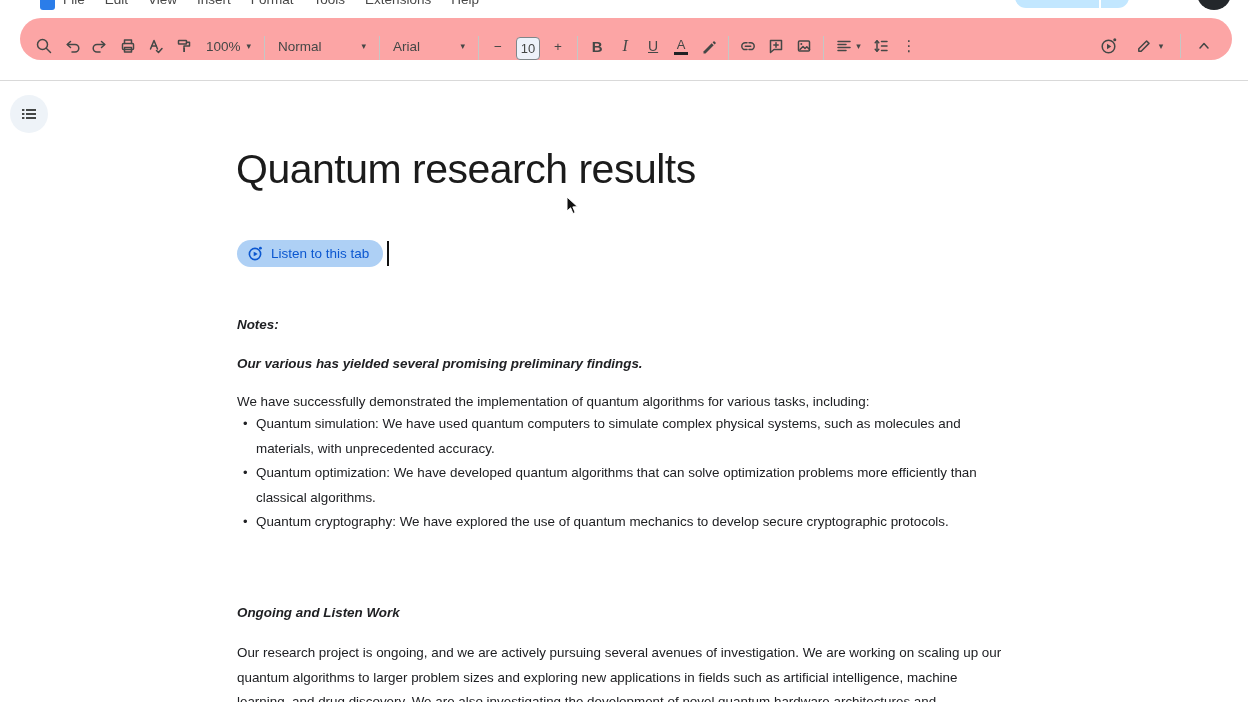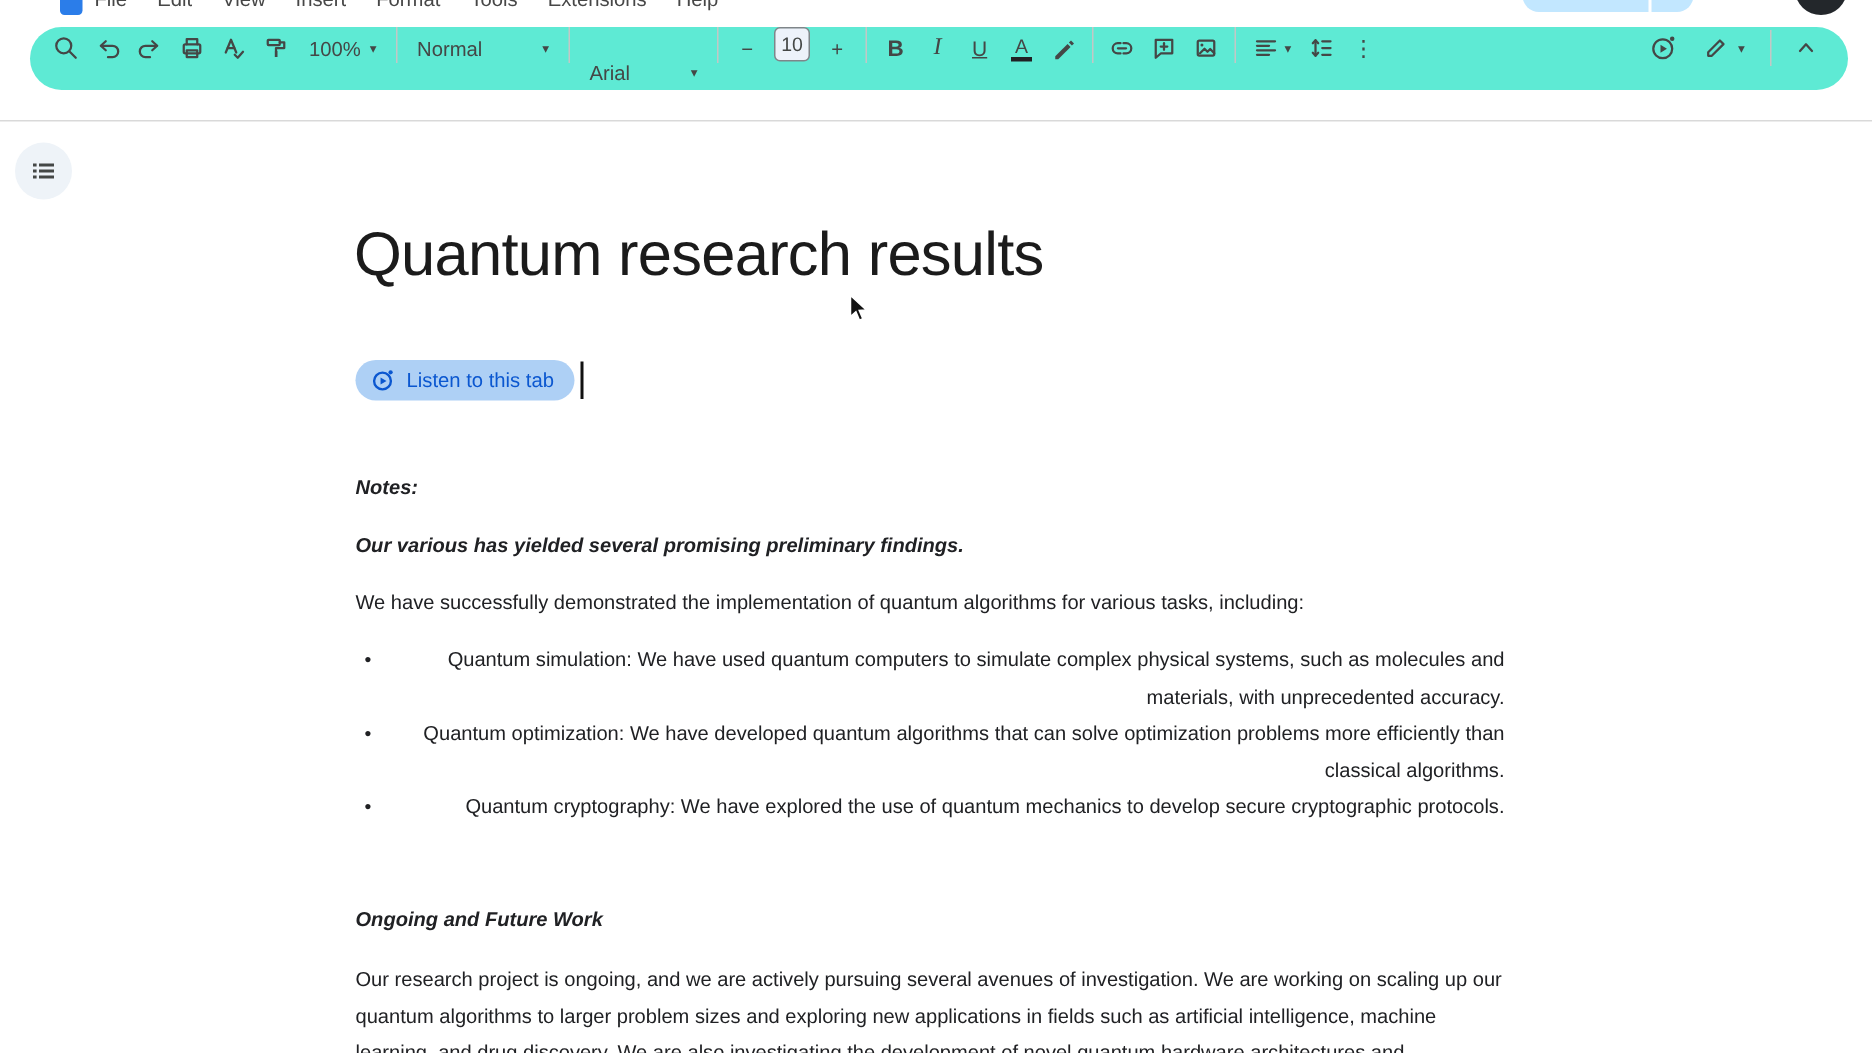--- a/index.html
+++ b/index.html
@@ -12,21 +12,21 @@
   #logo { position:absolute; left:40px; top:-6px; width:15px; height:16px; border-radius:3px; background:#2b7de9; }
   .menu-items { position:absolute; left:60px; top:-10px; display:flex; gap:14px;
     font-size:13.5px; color:#474747; line-height:20px; white-space:nowrap; }
   .menu-item { padding:0 3px; }
   #share-btn { position:absolute; left:1015px; top:-14px; width:114px; height:22px; border-radius:12px; background:#c2e7ff; }
   #share-split { position:absolute; left:84px; top:0; width:2px; height:22px; background:#ffffff; }
   #avatar { position:absolute; left:1197px; top:-22px; width:34px; height:32px; border-radius:50%; background:#23272b; }
 
   
   #toolbar { position:absolute; left:20px; top:18px; width:1212px; height:42px;
-    background:#5eead4; border-radius:21px; display:flex; align-items:flex-start;
+    background:#fca5a5; border-radius:21px; display:flex; align-items:flex-end;
     padding:0 14px 0 10px; color:#444746; }
   .tbtn { width:28px; height:28px; display:flex; align-items:center; justify-content:center; flex:0 0 auto; border-radius:4px; }
   .tsep { width:1px; height:24px; background:#c4c7c5; margin:0 5px; flex:0 0 auto; }
   .tb-label { font-size:13.5px; color:#444746; white-space:nowrap; }
   .caret { font-size:9px; color:#444746; margin-left:6px; }
   .zoom-ctl,.dd { display:flex; align-items:center; padding:0 8px; height:28px; flex:0 0 auto; }
   .dd-style { width:104px; justify-content:space-between; }
   .dd-font  { width:88px;  justify-content:space-between;margin-top:16px; }
   .sizebox { width:24px; height:23px; border:1px solid #7f868a; border-radius:4px;
     display:flex; align-items:center; justify-content:center; font-size:13px; margin:0 4px; background:#edf2fa; }
@@ -52,21 +52,21 @@
   #listen-pill { position:absolute; left:237px; top:240px; height:27px; border-radius:14px;
     background:#aed0f5; color:#0b57d0; display:inline-flex; align-items:center; gap:7px;
     padding:0 14px 0 10px; font-size:13.5px; font-weight:500; }
   #text-caret { position:absolute; left:387px; top:241px; width:2px; height:25px; background:#111; }
 
   .body-text { position:absolute; left:237px; width:766px; font-size:13.4px; line-height:24.5px; color:#202124; }
   .hd { font-weight:700; line-height:16px;font-style:italic; }
   #notes-heading { top:317px; }
   #findings-heading { top:356px; }
   #intro-para { top:390px; }
-  #bullet-list { top:428px; list-style:none;text-align:right; }
+  #bullet-list { top:412px; list-style:none; }
   #bullet-list li { position:relative; padding-left:19px; }
   #bullet-list li::before { content:"•"; position:absolute; left:6px; top:0; font-size:13px; }
   #future-heading { top:605px; }
   #future-para { top:641px; }
 
   
   #mouse-cursor { position:absolute; left:566px; top:196px; }
 </style>
 </head>
 <body>
@@ -306,20 +306,20 @@
 <div id="notes-heading" class="body-text hd">Notes:</div>
 <div id="findings-heading" class="body-text hd">Our various has yielded several promising preliminary findings.</div>
 <div id="intro-para" class="body-text">We have successfully demonstrated the implementation of quantum algorithms for various tasks, including:</div>
 
 <ul id="bullet-list" class="body-text">
   <li>Quantum simulation: We have used quantum computers to simulate complex physical systems, such as molecules and materials, with unprecedented accuracy.</li>
   <li>Quantum optimization: We have developed quantum algorithms that can solve optimization problems more efficiently than classical algorithms.</li>
   <li>Quantum cryptography: We have explored the use of quantum mechanics to develop secure cryptographic protocols.</li>
 </ul>
 
-<div id="future-heading" class="body-text hd">Ongoing and Future Work</div>
+<div id="future-heading" class="body-text hd">Ongoing and Listen Work</div>
 <div id="future-para" class="body-text">Our research project is ongoing, and we are actively pursuing several avenues of investigation. We are working on scaling up our quantum algorithms to larger problem sizes and exploring new applications in fields such as artificial intelligence, machine learning, and drug discovery. We are also investigating the development of novel quantum hardware architectures and</div>
 
 <div id="mouse-cursor">
   <svg width="14" height="20">
       <path d="M1 1 L1 15 L4.6 11.8 L7 17.5 L9.2 16.5 L6.8 10.9 L11.5 10.7 Z" fill="#111" stroke="#fff" stroke-width="1"></path>
     </svg>
 </div>
 
 </body></html>

